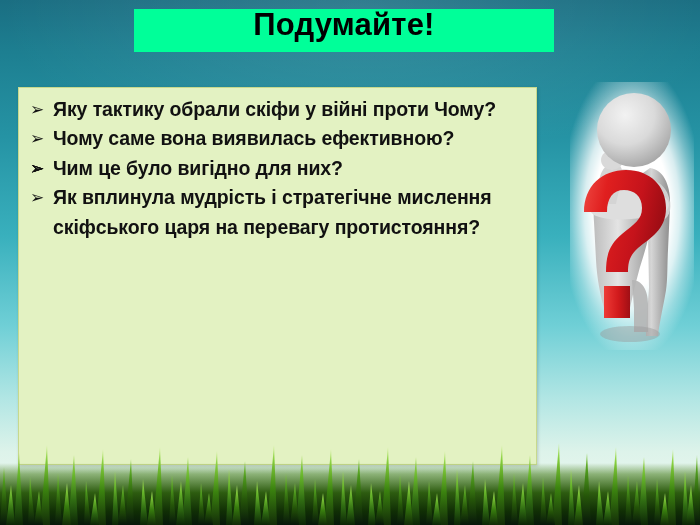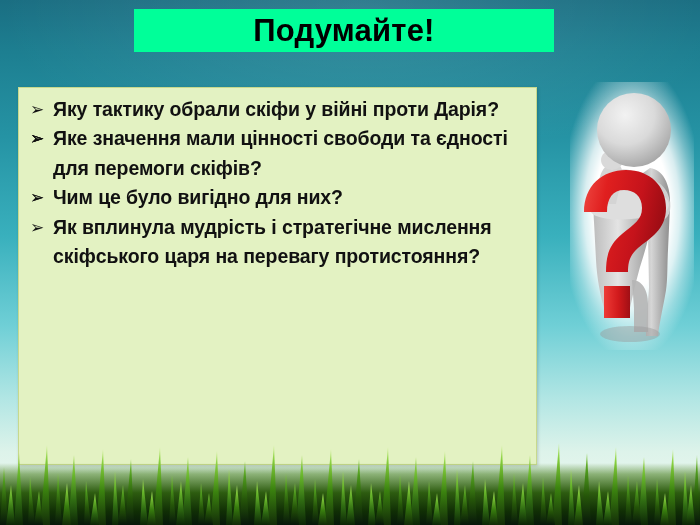--- a/index.html
+++ b/index.html
@@ -36,21 +36,21 @@
 
   
   .title-banner {
     position: absolute;
     left: 134px;
     top: 9px;
     width: 420px;
     height: 43px;
     background: #00ff99;
     display: flex;
-    align-items: center;
+    align-items: flex-start;
     justify-content: center;
   }
   .title-text {
     font-size: 31px;
     font-weight: bold;
     color: #000;
     letter-spacing: .2px;
     line-height: 1;
     white-space: nowrap;
   }
@@ -207,34 +207,34 @@
       <path d="M68 198 C78 198 84 208 84 222 L84 250 L70 250 L70 226 Z" fill="#b5b5b5" opacity=".92"></path>
 
       <ellipse cx="66" cy="252" rx="30" ry="8" fill="#9a9a9a" opacity=".45"></ellipse>
     </svg>
   </div>
 
   <div class="qbox">
     <ul class="qlist">
       <li class="qitem">
         <span class="bullet">➢</span>
-        <span>Яку тактику обрали скіфи у війні проти Дарія?</span>
-      </li>
-      <li class="qitem">
-        <span class="bullet">➢</span>
-      </li>
-      <li class="qitem">
-        <span class="bullet">➢</span>
-      </li>
-      <li class="qitem">
-        <span class="bullet">➢</span>
-      </li>
-      <li class="qitem">
-        <span class="bullet">➢</span>
-        <span>Яке значення мали цінності свободи та єдності для перемоги скіфів?</span>
+        <span>Яку тактику обрали скіфи у війні проти Чому?</span>
+      </li>
+      <li class="qitem">
+        <span class="bullet">➢</span>
+        <span>Чому саме вона виявилась ефективною?</span>
+      </li>
+      <li class="qitem">
+        <span class="bullet">➢</span>
+      </li>
+      <li class="qitem">
+        <span class="bullet">➢</span>
+      </li>
+      <li class="qitem">
+        <span class="bullet">➢</span>
       </li>
       <li class="qitem">
         <span class="bullet">➢</span>
       </li>
       <li class="qitem">
         <span class="bullet">➢</span>
         <span>Чим це було вигідно для них?</span>
       </li>
       <li class="qitem">
         <span class="bullet">➢</span>

